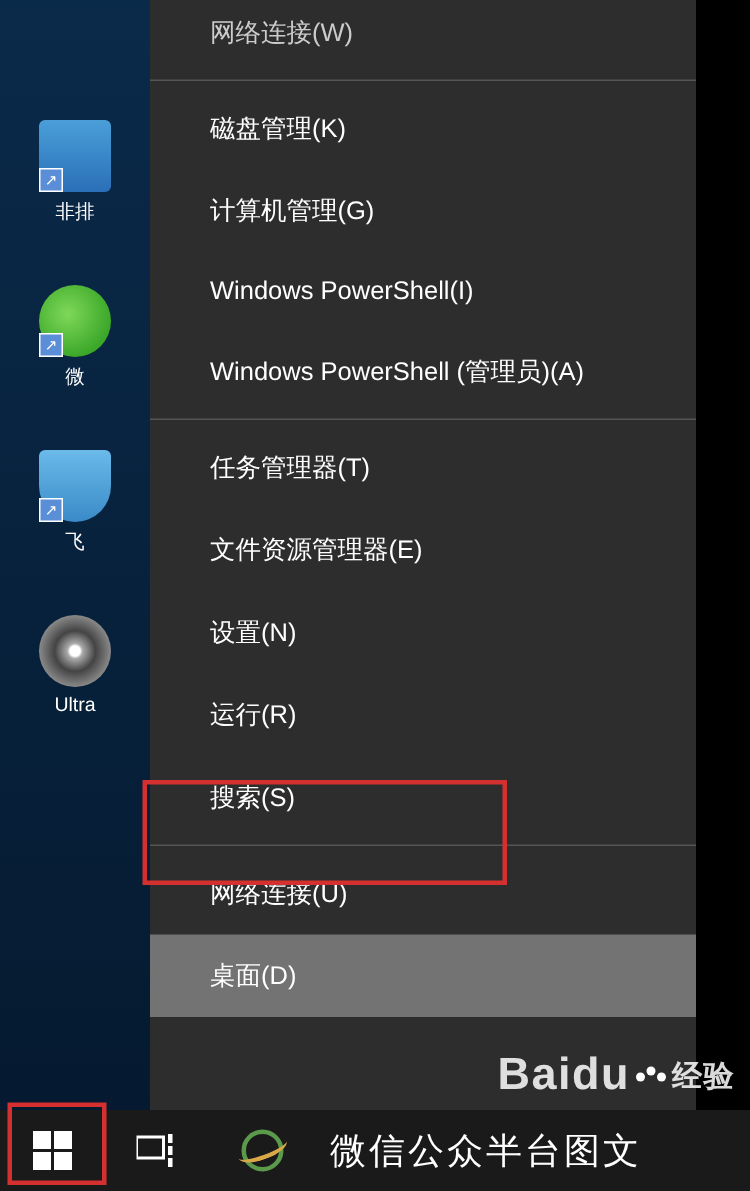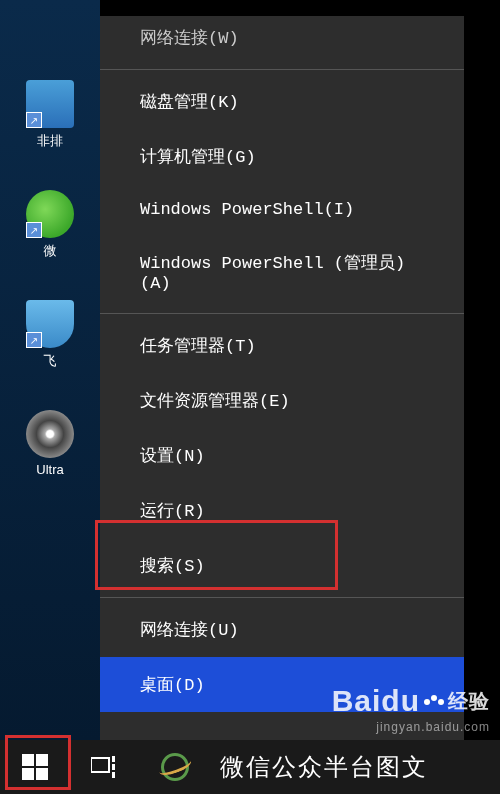--- a/index.html
+++ b/index.html
@@ -47,33 +47,32 @@
       font-size: 10px;
     }
     .ico-blue { background: linear-gradient(180deg, #4a9fd8 0%, #2a6fb8 100%); border-radius: 4px; }
     .ico-green { background: radial-gradient(circle at 40% 40%, #7fd858 0%, #3ca82a 70%); border-radius: 50%; }
     .ico-plane { background: linear-gradient(180deg, #6abaea 0%, #3a8ac8 100%); border-radius: 4px 4px 50% 50%; }
     .ico-disc { background: radial-gradient(circle at 50% 50%, #fff 10%, #aaa 15%, #444 40%, #888 70%, #333 100%); border-radius: 50%; }
     
     .context-menu {
       position: absolute;
       left: 100px;
-      top: 16px;
+      top: 0;
       width: 364px;
       height: 740px;
       background: #2d2d2d;
       color: #fff;
       font-size: 17px;
-      font-family: Liberation Mono, monospace;
     }
     .menu-item {
       padding: 16px 40px;
       cursor: pointer;
     }
-    .menu-item.hovered { background: #1d4ed8; }
+    .menu-item.hovered { background: #737373; }
     .separator {
       height: 1px;
       background: #555;
       margin: 4px 0;
     }
     .partial-top {
       padding: 10px 40px 16px;
       color: #ccc;
     }
     
@@ -261,14 +260,13 @@
 <div class="watermark">
   <div class="brand">
     <span>Baidu</span>
     <span class="paw">
       <span style="left:0;top:4px;"></span>
         <span style="left:7px;top:0;"></span>
         <span style="left:14px;top:4px;"></span>
     </span>
     <span class="cn">经验</span>
   </div>
-  <div class="url">jingyan.baidu.com</div>
 </div>
 
 </body></html>

